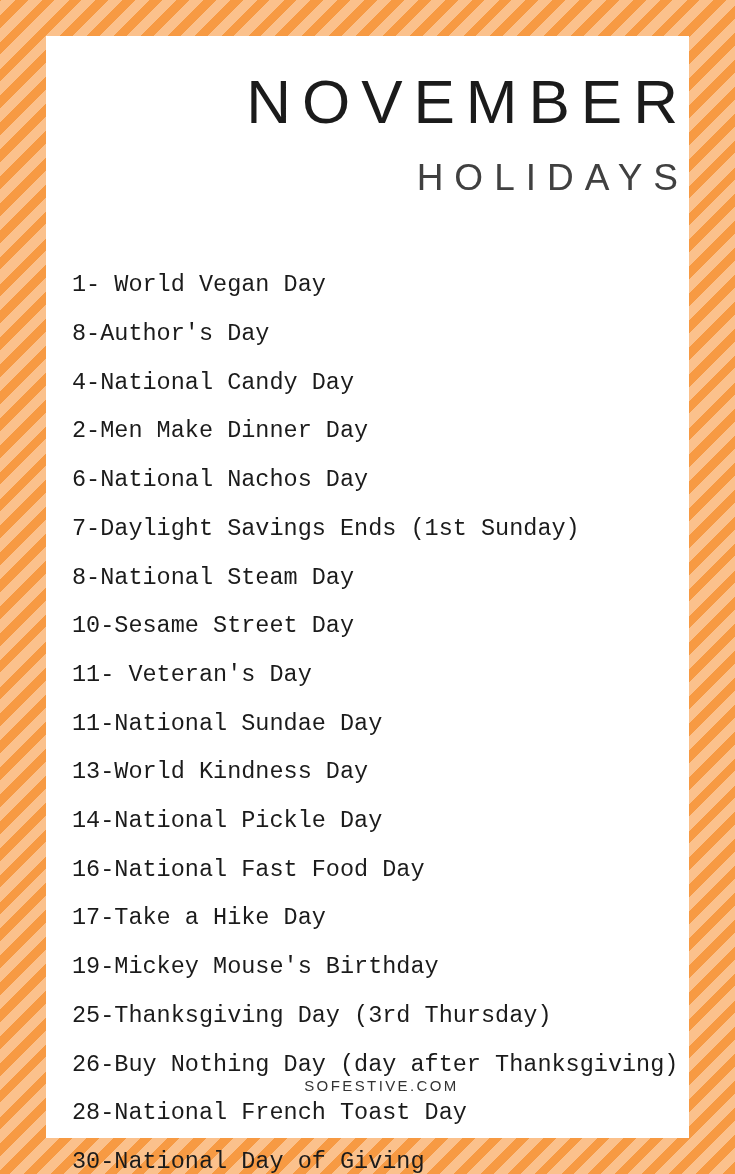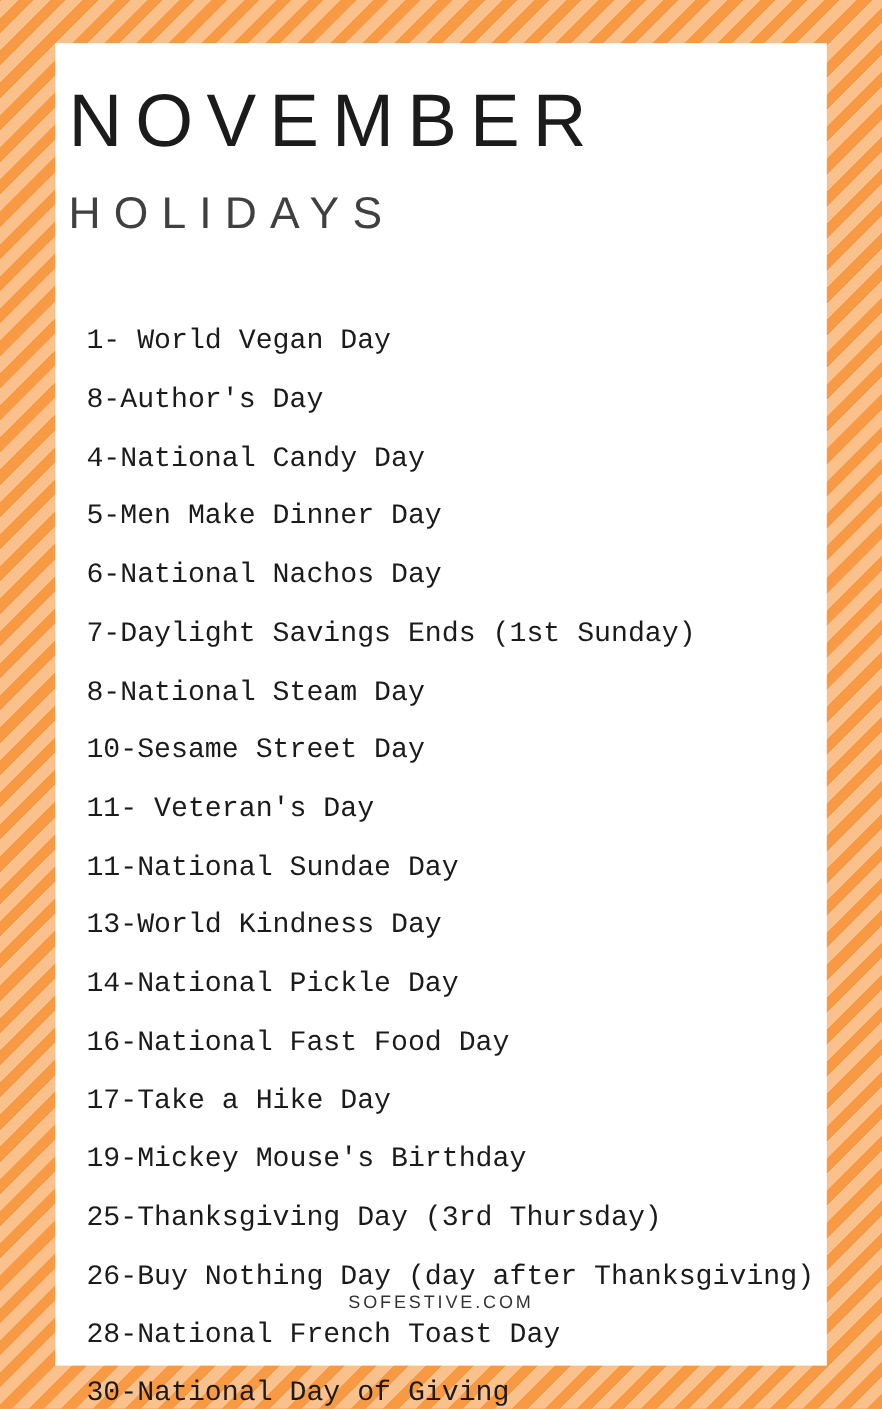--- a/index.html
+++ b/index.html
@@ -30,21 +30,21 @@
   .card {
     position: absolute;
     left: 46px;
     top: 36px;
     width: 643px;
     height: 1102px;
     background: #ffffff;
     box-sizing: border-box;
     display: flex;
     flex-direction: column;
-    align-items: flex-start;
+    align-items: flex-end;
   }
   .title {
     margin-top: 30px;
     font-size: 62px;
     font-weight: 400;
     letter-spacing: 11px;
     color: #1b1b1b;
     text-indent: 11px;
     line-height: 1.15;
     font-family: "Liberation Sans", sans-serif;
@@ -83,35 +83,36 @@
   .footer {
     position: absolute;
     bottom: 44px;
     left: 0;
     width: 100%;
     text-align: center;
     font-size: 15px;
     letter-spacing: 2.4px;
     color: #333333;
     font-family: "Liberation Sans", sans-serif;
+    padding-left: 14px;
   }
 </style>
 </head>
 <body>
 
 <div class="poster">
   <div class="card">
     <div class="title">NOVEMBER</div>
     <div class="subtitle">HOLIDAYS</div>
     <div class="divider"></div>
     <ul class="list" id="holiday-list">
         <li>1- World Vegan Day</li>
         <li>8-Author's Day</li>
         <li>4-National Candy Day</li>
-        <li>5-Men Make Dinner Day</li>
+        <li>2-Men Make Dinner Day</li>
         <li>6-National Nachos Day</li>
         <li>7-Daylight Savings Ends (1st Sunday)</li>
         <li>8-National Steam Day</li>
         <li>10-Sesame Street Day</li>
         <li>11- Veteran's Day</li>
         <li>11-National Sundae Day</li>
         <li>13-World Kindness Day</li>
         <li>14-National Pickle Day</li>
         <li>16-National Fast Food Day</li>
         <li>17-Take a Hike Day</li>

